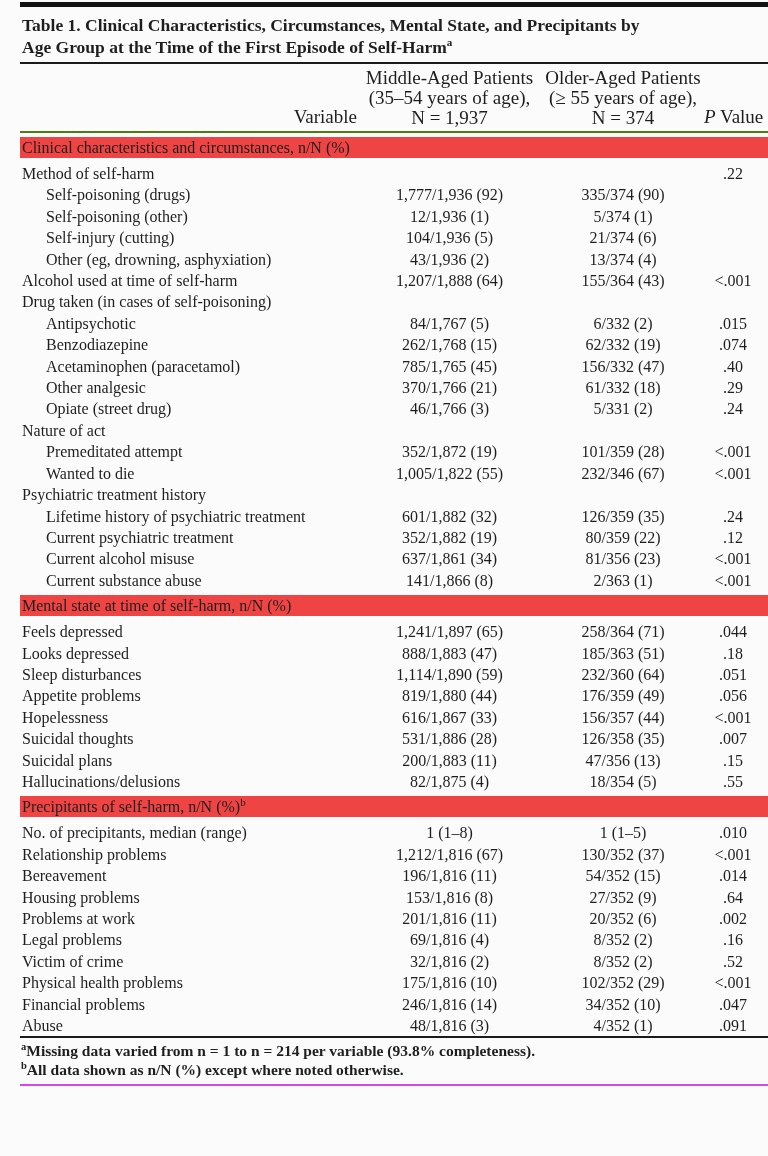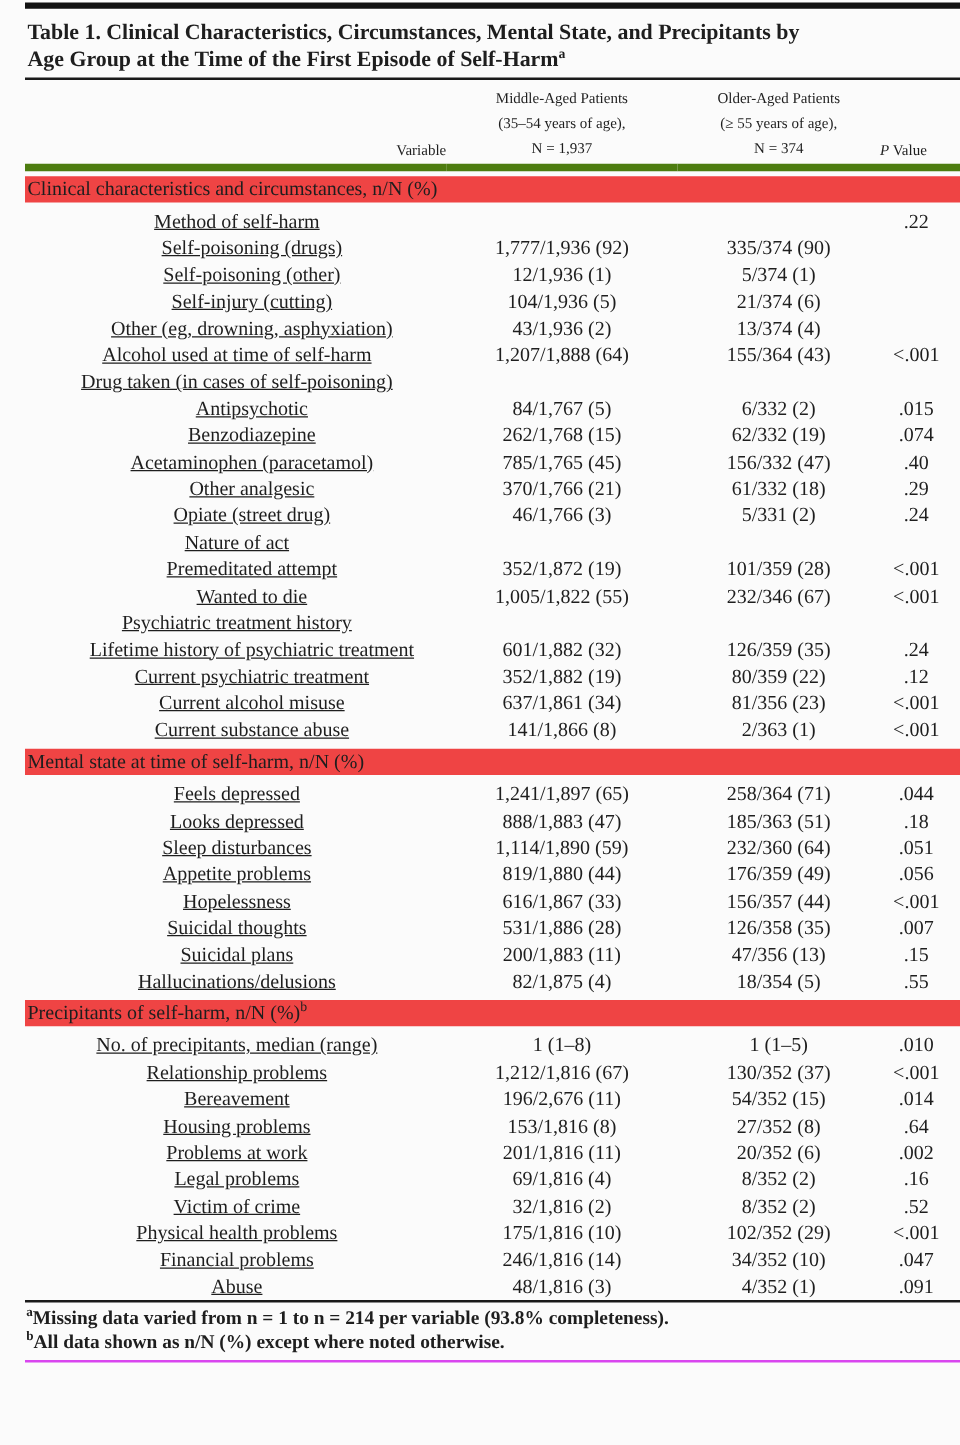--- a/index.html
+++ b/index.html
@@ -24,38 +24,38 @@
   }
   .title-line { white-space: nowrap; }
 
   table {
     width: 754px;
     border-collapse: collapse;
     table-layout: fixed;
   }
   thead td {
     vertical-align: bottom;
-    border-bottom: 6px solid #4d7c0f;
+    border-bottom: 2px solid #4d7c0f;
     padding: 4px 0 3px 0;
-    font-size: 12px;
+    font-size: 19px;
   }
   .var-h { text-align: right; padding-left: 2px; }
   .num-h { text-align: center; }
   .num-h div { line-height: 20px; white-space: nowrap; }
   .p-h { text-align: left; padding-right: 1px; white-space: nowrap; }
   .it { font-style: italic; }
 
   tbody td {
     font-size: 16px;
     line-height: 21.4px;
     padding: 0;
     white-space: nowrap;
     overflow: visible;
   }
-  td.var { text-align: center; padding-left: 2px; text-decoration: underline; }
+  td.var { text-align: left; padding-left: 2px; }
   td.var.ind { padding-left: 26px; }
   td.c1, td.c2 { text-align: center; }
   td.p { text-align: center; padding-right: 12px; }
 
   .section-cell { padding: 4px 0 5px 0; }
   .section-band {
     background: #ef4444;
     font-size: 16px;
     line-height: 21px;
     padding-left: 2px;
@@ -304,28 +304,28 @@
           <td class="p">.010</td>
         </tr>
         <tr>
           <td class="var">Relationship problems</td>
           <td class="c1">1,212/1,816 (67)</td>
           <td class="c2">130/352 (37)</td>
           <td class="p">&lt;.001</td>
         </tr>
         <tr>
           <td class="var">Bereavement</td>
-          <td class="c1">196/2,676 (11)</td>
+          <td class="c1">196/1,816 (11)</td>
           <td class="c2">54/352 (15)</td>
           <td class="p">.014</td>
         </tr>
         <tr>
           <td class="var">Housing problems</td>
           <td class="c1">153/1,816 (8)</td>
-          <td class="c2">27/352 (8)</td>
+          <td class="c2">27/352 (9)</td>
           <td class="p">.64</td>
         </tr>
         <tr>
           <td class="var">Problems at work</td>
           <td class="c1">201/1,816 (11)</td>
           <td class="c2">20/352 (6)</td>
           <td class="p">.002</td>
         </tr>
         <tr>
           <td class="var">Legal problems</td>

